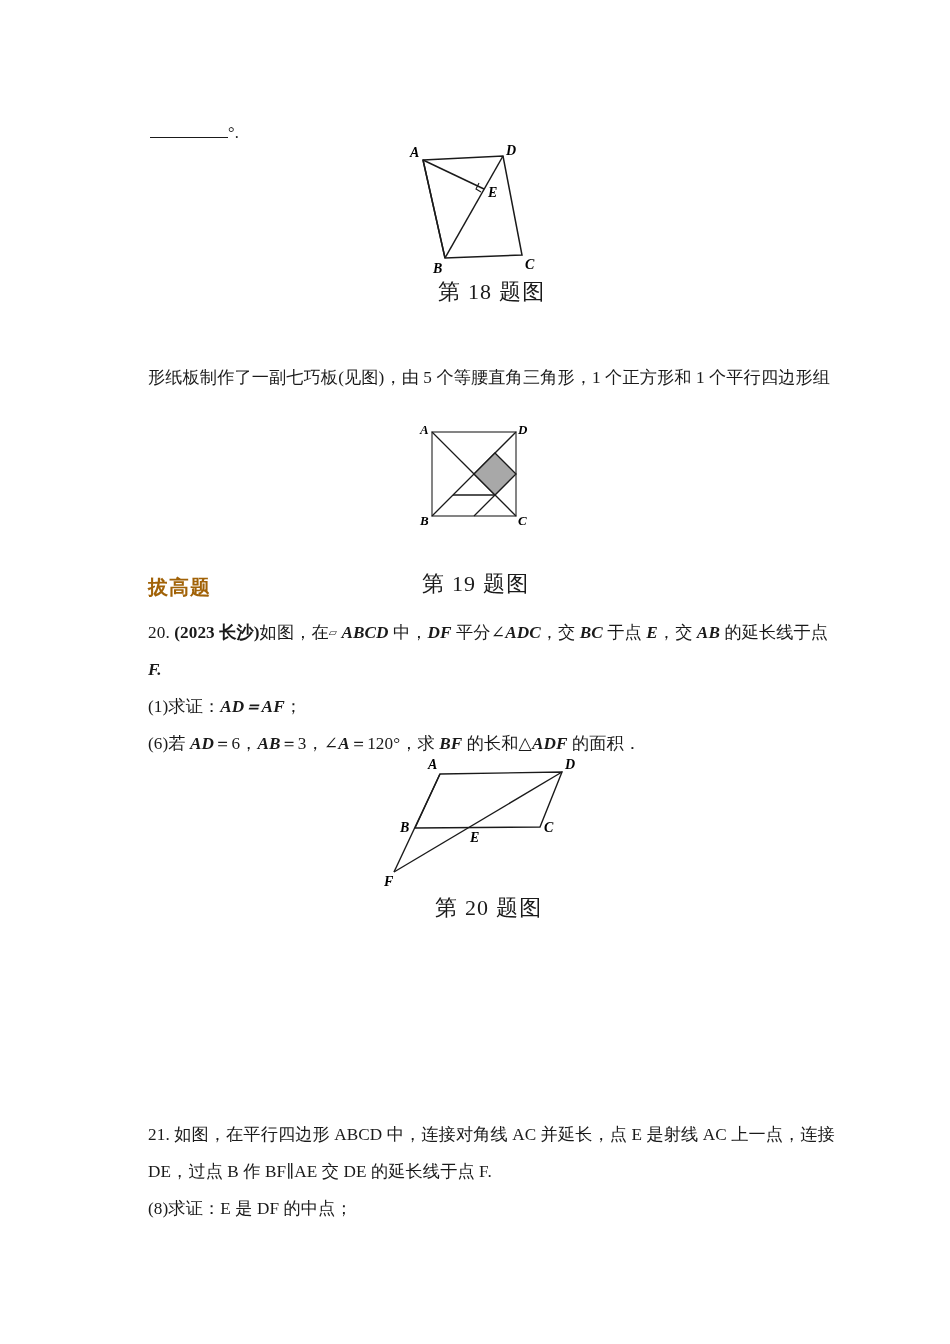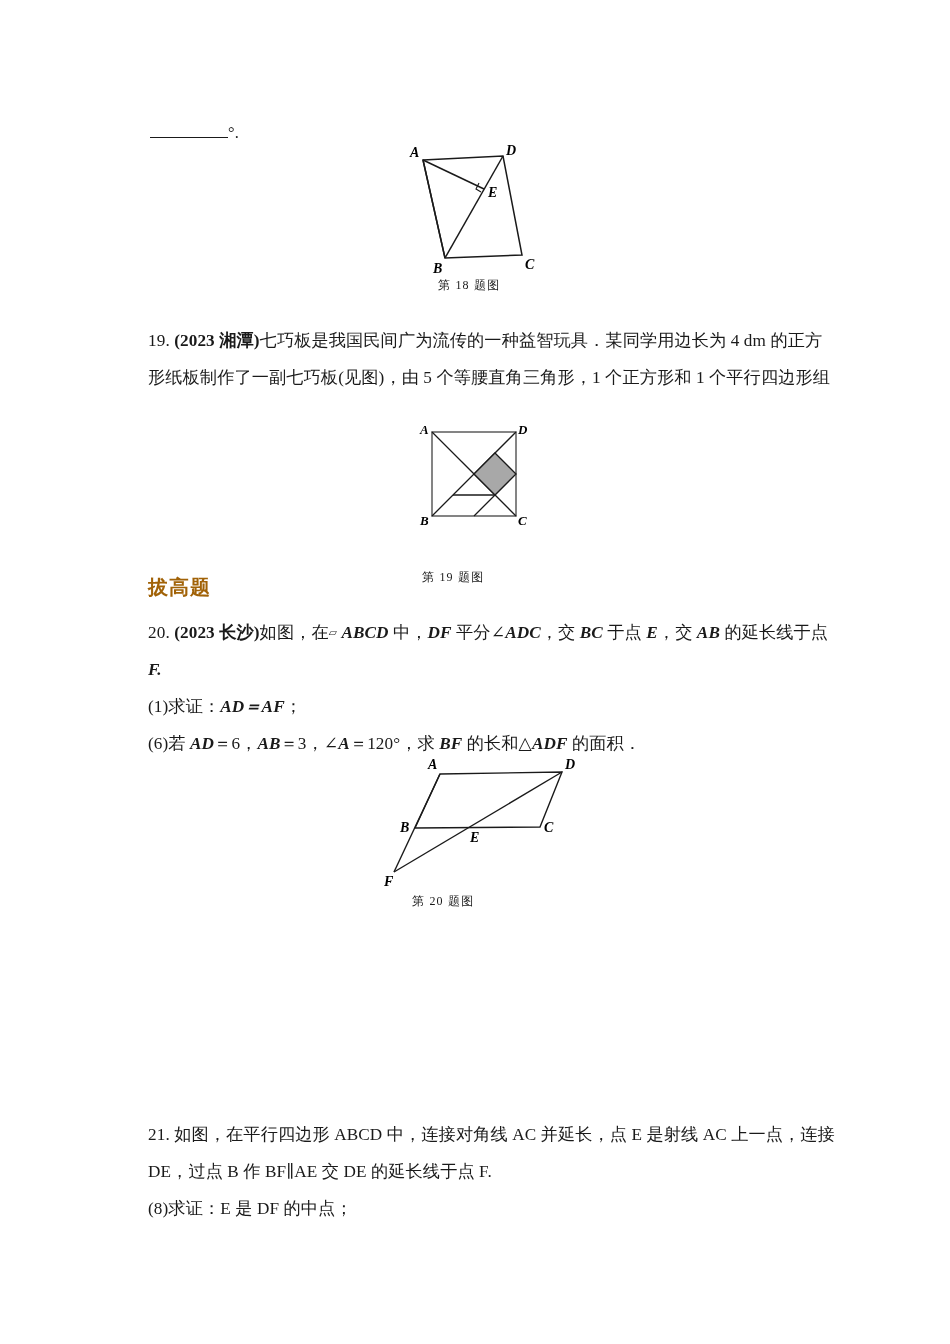--- a/index.html
+++ b/index.html
@@ -45,21 +45,21 @@
     position: absolute;
     left: 148px;
     font-family: "DejaVu Sans", "Liberation Sans", sans-serif;
     font-weight: bold;
     font-size: 20px;
     letter-spacing: 1px;
     color: #a16207;
   }
   .cap {
     position: absolute;
-    font-size: 12px;
+    font-size: 22px;
     letter-spacing: 1.2px;
     white-space: nowrap;
   }
   .fig {
     position: absolute;
   }
   .sup { font-size: 0.68em; vertical-align: super; }
   .deg { font-size: 0.95em; }
   .pgram-sym {
     display: inline-block;
@@ -101,21 +101,20 @@
 
     <text class="lbl" x="10" y="15">A</text>
     <text class="lbl" x="106" y="13">D</text>
     <text class="lbl" x="88" y="55">E</text>
     <text class="lbl" x="33" y="131">B</text>
     <text class="lbl" x="125" y="127">C</text>
   </svg>
 
   <div class="cap" style="left:438px; top:277px;">第 18 题图</div>
 
-  <div class="txt qline" style="top:328px;"><span>19.</span> <span class="bd">(2023 湘潭)</span><span>七巧板是我国民间广为流传的一种益智玩具．某同学用边长为 4 dm 的正方</span></div>
 
   <div class="txt qline" style="top:365px;">形纸板制作了一副七巧板(见图)，由 5 个等腰直角三角形，1 个正方形和 1 个平行四边形组</div>
 
 
   <svg class="fig" style="left:412px; top:424px;" width="130" height="110" viewBox="0 0 130 110">
 
     <rect x="20" y="8" width="84" height="84" fill="none" stroke="#666" stroke-width="1.6"></rect>
 
     <line x1="20" y1="8" x2="104" y2="92" stroke="#1a1a1a" stroke-width="1.3"></line>
 
@@ -154,21 +153,21 @@
     <line x1="78" y1="22" x2="32" y2="120" stroke="#1a1a1a" stroke-width="1.4"></line>
 
     <text class="lbl" x="66" y="17">A</text>
     <text class="lbl" x="203" y="17">D</text>
     <text class="lbl" x="38" y="80">B</text>
     <text class="lbl" x="108" y="90">E</text>
     <text class="lbl" x="182" y="80">C</text>
     <text class="lbl" x="22" y="134">F</text>
   </svg>
 
-  <div class="cap" style="left:412px; top:893px;">第 20 题图</div>
+  <div class="cap" style="left:435px; top:893px;">第 20 题图</div>
 
   <div class="txt qline" style="top:1122px;"><span>21.</span> <span>如图，在平行四边形 ABCD 中，连接对角线 AC 并延长，点 E 是射线 AC 上一点，连接</span></div>
 
   <div class="txt qline" style="top:1159px;">DE，过点 B 作 BF∥AE 交 DE 的延长线于点 F.</div>
 
   <div class="txt" style="left:148px; top:1196px;">(8)求证：E 是 DF 的中点；</div>
 
 </div>
 
 </body></html>

